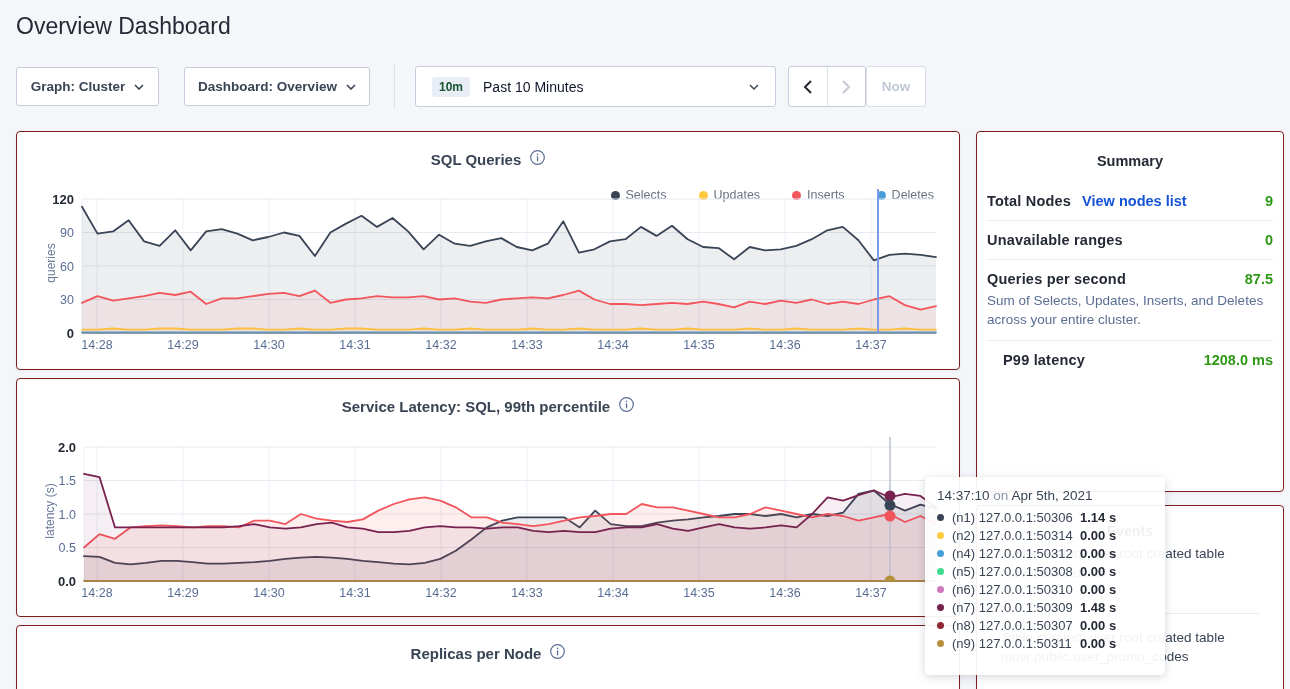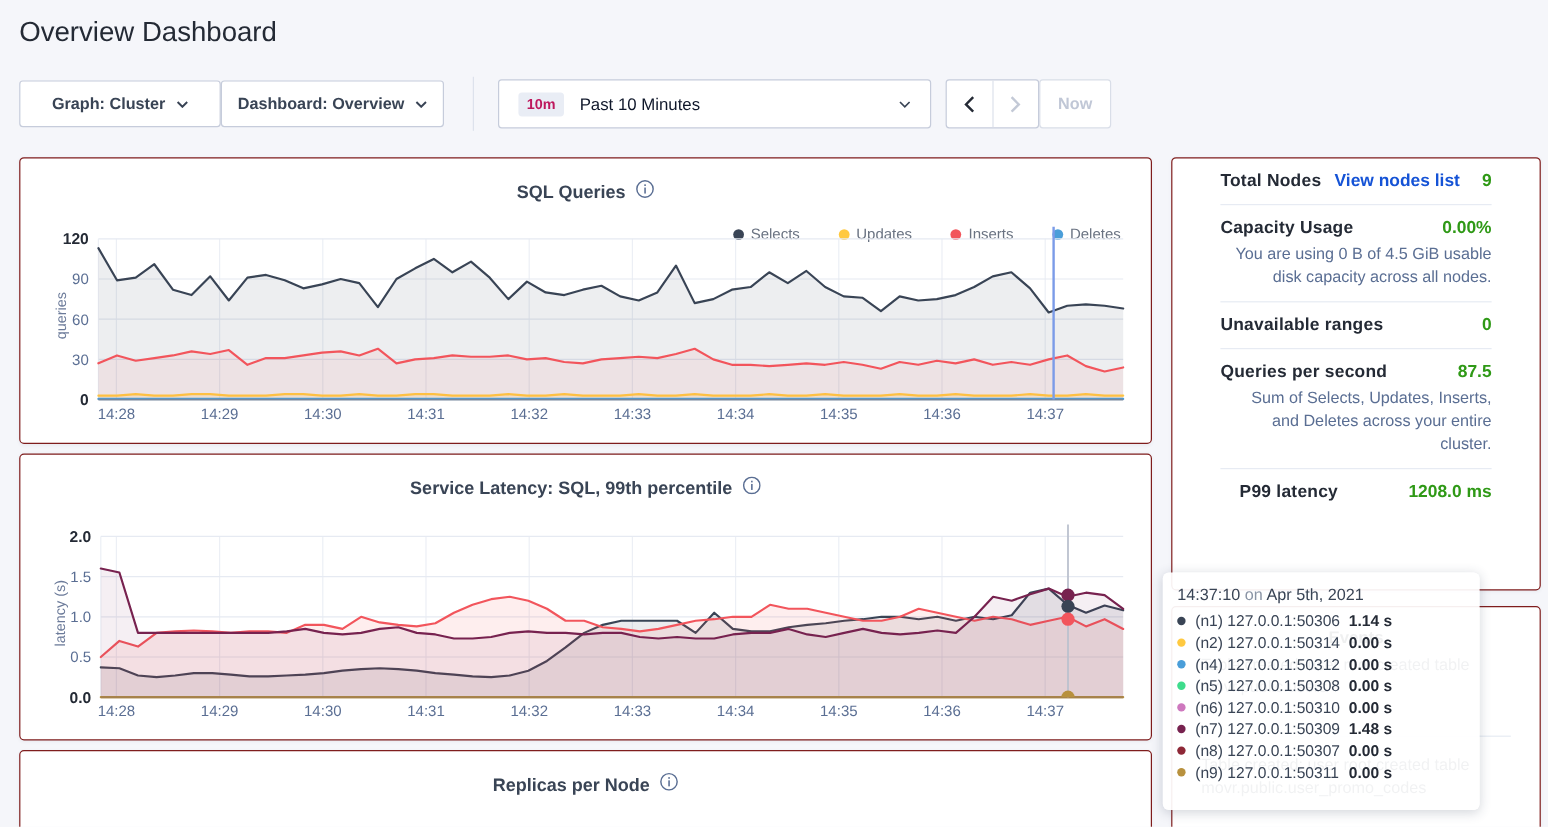--- a/index.html
+++ b/index.html
@@ -11,25 +11,25 @@
     color:#242A35;
   }
   
   .page-title { position:absolute; left:16px; top:13px; font-size:23px; font-weight:500; color:#242A35; }
   .btn, .dd {
     position:absolute; height:39px; background:#fff;
     border:1px solid #C6CCDB; border-radius:3px;
     display:flex; align-items:center; justify-content:center;
     font-size:13.5px; font-weight:bold; color:#394455; cursor:pointer;
   }
-  #dd-graph { left:16px; top:67px; width:168px; gap:9px;justify-content:center; }
+  #dd-graph { left:16px; top:67px; width:143px; gap:9px;justify-content:center; }
   #dd-dashboard { left:184px; top:67px; width:186px; gap:9px; }
   .toolbar-divider { position:absolute; left:394px; top:64px; width:1px; height:45px; background:#DDE2EC; }
   #time-picker { left:415px; top:66px; width:361px; height:41px; justify-content:flex-start; padding:0 16px; }
-  .time-badge { background:#E9EDF5; border-radius:3px; padding:3px 7px; font-size:12px; font-weight:bold; color:#be185d; margin-right:13px; }
+  .time-badge { background:#E9EDF5; border-radius:3px; padding:3px 7px; font-size:12px; font-weight:bold; color:#14532d; margin-right:13px; }
   .time-label { font-size:14px; font-weight:normal; color:#0f172a; }
   #time-picker .chev { margin-left:auto; }
   .arrow-group { position:absolute; left:788px; top:66px; width:78px; height:41px; background:#fff; border:1px solid #C6CCDB; border-radius:3px; display:flex; }
   .arrow-btn { flex:1; display:flex; align-items:center; justify-content:center; cursor:pointer; font-size:17px; font-weight:bold; }
   .arrow-btn.prev { border-right:1px solid #DDE2EC; color:#242A35; }
   .arrow-btn.next { color:#C3C9D6; }
   #btn-now { left:866px; top:66px; width:60px; height:41px; border-color:#D9DEE8; color:#C0C7D6; cursor:default; }
   .chev svg { display:block; }
   
   .card { position:absolute; background:#fff; border:1px solid #7f1d1d; border-radius:4px;
@@ -49,37 +49,37 @@
   .legend { position:absolute; right:25px; top:56px; display:flex; gap:32px;align-items:center; }
   .legend-item { display:flex; align-items:center; gap:6px; cursor:pointer; }
   .legend-dot { width:9px; height:9px; border-radius:50%; }
   .legend-label { font-size:12.5px; color:#6A7382; }
   svg text { font-family:"Liberation Sans", sans-serif; }
   .xtick { font-size:12.5px; fill:#5A6E93; }
   .ytick { font-size:12.5px; fill:#5A6E93; }
   .ytick-edge { font-size:13px; font-weight:bold; fill:#242A35; }
   
   .summary-title { padding:21px 0 13px; text-align:center; font-size:14.5px; font-weight:bold; color:#242A35; }
-  .summary-rows { padding:0 40px;text-align:right; }
+  .summary-rows { padding:0 10px; }
   .sum-row { display:flex; flex-wrap:wrap; align-items:baseline; padding:11px 0; border-bottom:1px solid #E7EBF3; }
   .sum-row:last-child { border-bottom:none;margin-left:16px; }
   .sum-label { font-size:14.5px; font-weight:bold; color:#242A35; letter-spacing:.2px; }
   .sum-link { font-size:14.5px; font-weight:bold; color:var(--link-blue,#1553D6); margin-left:11px; cursor:pointer; }
   .sum-value { margin-left:auto; font-size:14.5px; font-weight:bold; color:var(--green,#2F9916); }
   .sum-caption { width:100%; margin-top:4px; font-size:13.5px; line-height:19px; color:#5A6E93; }
   
   .events-title { padding-top:17px; height:35px; text-align:center; font-size:14px; font-weight:bold; color:#242A35; }
   .event-item { padding:0 24px; font-size:13.5px; line-height:19px; color:#394455; cursor:pointer; }
   .event-item .l2 { }
   .event-divider { margin:31px 24px 0; border-top:1px solid #E7EBF3; height:0; }
   .event-item.second { margin-top:14px; }
   
-  #tooltip { position:absolute; left:925px; top:477px; width:264px; height:198px; z-index:50;
+  #tooltip { position:absolute; left:925px; top:477px; width:240px; height:198px; z-index:50;
     background:rgba(255,255,255,0.93); border-radius:5px;
-    box-shadow:0 2px 10px rgba(40,55,80,0.20); padding:11px 12px 8px;margin-left:44px; }
+    box-shadow:0 2px 10px rgba(40,55,80,0.20); padding:11px 12px 8px; }
   .tt-header { font-size:13.5px; color:#394455; margin-bottom:5px; }
   .tt-on { color:#8A94A5; }
   .tt-row { display:flex; align-items:center; height:18px; font-size:13px; color:#394455; }
   .tt-dot { width:7px; height:7px; border-radius:50%; margin-right:8px; flex:none; }
   .tt-label { width:128px; white-space:nowrap; }
   .tt-value { font-weight:bold; color:#242A35; }
 </style>
 </head>
 <body style="--green: #2F9916; --link-blue: #1553D6;">
 
@@ -287,30 +287,26 @@
             <circle cx="7.5" cy="7.5" r="6.8" fill="none" stroke="#5A6E93" stroke-width="1.2"></circle>
             <rect x="6.9" y="6.3" width="1.3" height="5" fill="#5A6E93"></rect>
             <rect x="6.9" y="3.6" width="1.3" height="1.4" fill="#5A6E93"></rect>
           </svg>
       </span>
     </span>
   </div>
 </div>
 
 <div class="card" id="card-summary">
+  <div class="summary-title">Summary</div>
   <div class="summary-rows" id="summary-rows">
       <div class="sum-row">
         <span class="sum-label">Total Nodes</span>
         <span class="sum-link">View nodes list</span>
         <span class="sum-value">9</span>
-      </div>
-      <div class="sum-row">
-        <span class="sum-label">Capacity Usage</span>
-        <span class="sum-value">0.00%</span>
-        <div class="sum-caption">You are using 0 B of 4.5 GiB usable disk capacity across all nodes.</div>
       </div>
       <div class="sum-row">
         <span class="sum-label">Unavailable ranges</span>
         <span class="sum-value">0</span>
       </div>
       <div class="sum-row">
         <span class="sum-label">Queries per second</span>
         <span class="sum-value">87.5</span>
         <div class="sum-caption">Sum of Selects, Updates, Inserts, and Deletes across your entire cluster.</div>
       </div>

